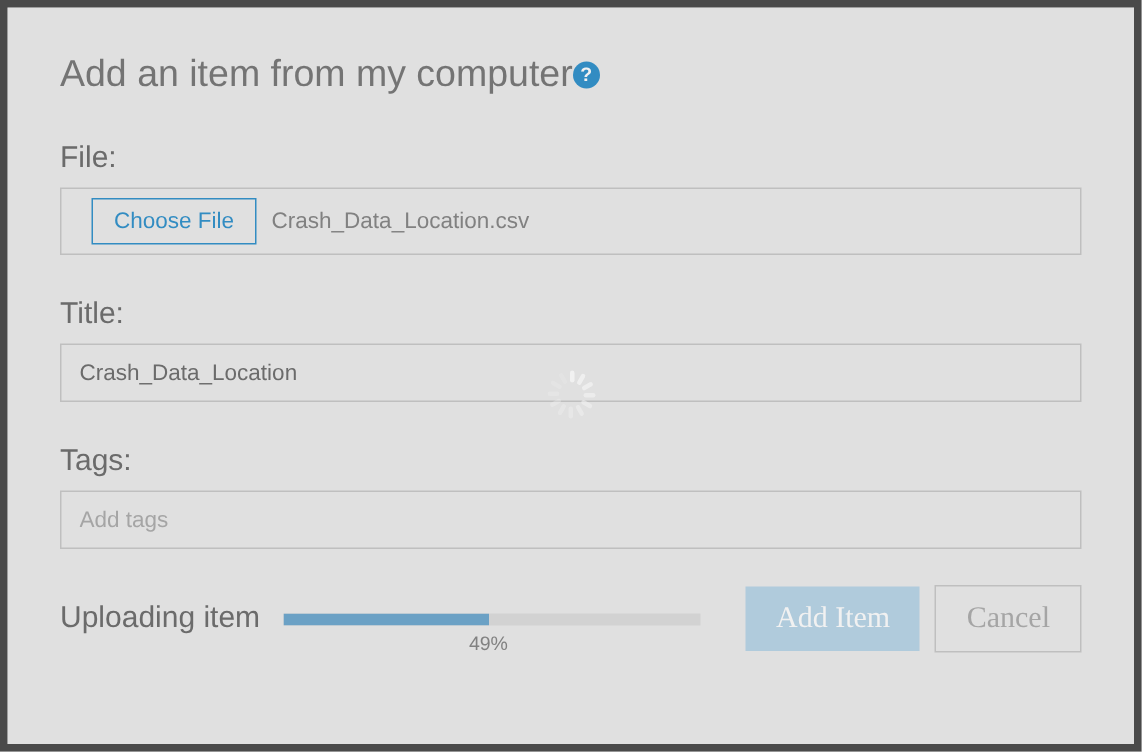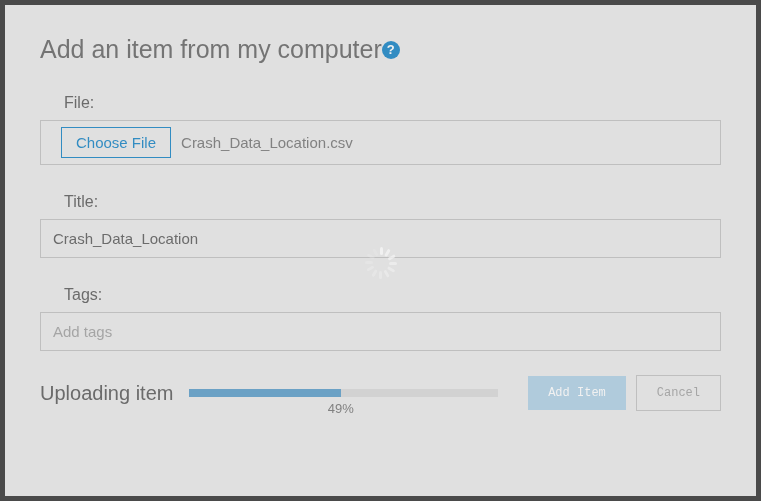--- a/index.html
+++ b/index.html
@@ -41,25 +41,24 @@
       background: #0079c1;
       color: #fff;
       font-size: 13px;
       font-weight: bold;
       display: flex;
       align-items: center;
       justify-content: center;
       cursor: pointer;
     }
     .field-label {
-      font-size: 16px;
+      font-size: 20px;
       color: #4c4c4c;
       margin-bottom: 8px;
       display: block;
-      margin-left: 24px;
     }
     .file-row {
       border: 1px solid #bdbdbd;
       background: #e8e8e8;
       display: flex;
       align-items: center;
       padding: 6px 20px;
       margin-bottom: 28px;
     }
     .choose-file-btn {
@@ -124,22 +123,22 @@
       position: absolute;
       top: 12px;
       font-size: 13px;
       color: #6a6a6a;
       left: 49%;
       transform: translateX(-50%);
     }
     .btn {
       border: none;
       padding: 10px 20px;
-      font-size: 12px;
-      font-family: Liberation Mono, monospace;
+      font-size: 20px;
+      font-family: Liberation Serif, serif;
       cursor: pointer;
     }
     .btn-primary {
       background: #a8cce3;
       color: #fff;
     }
     .btn-secondary {
       background: transparent;
       border: 1px solid #bdbdbd;
       color: #9a9a9a;

